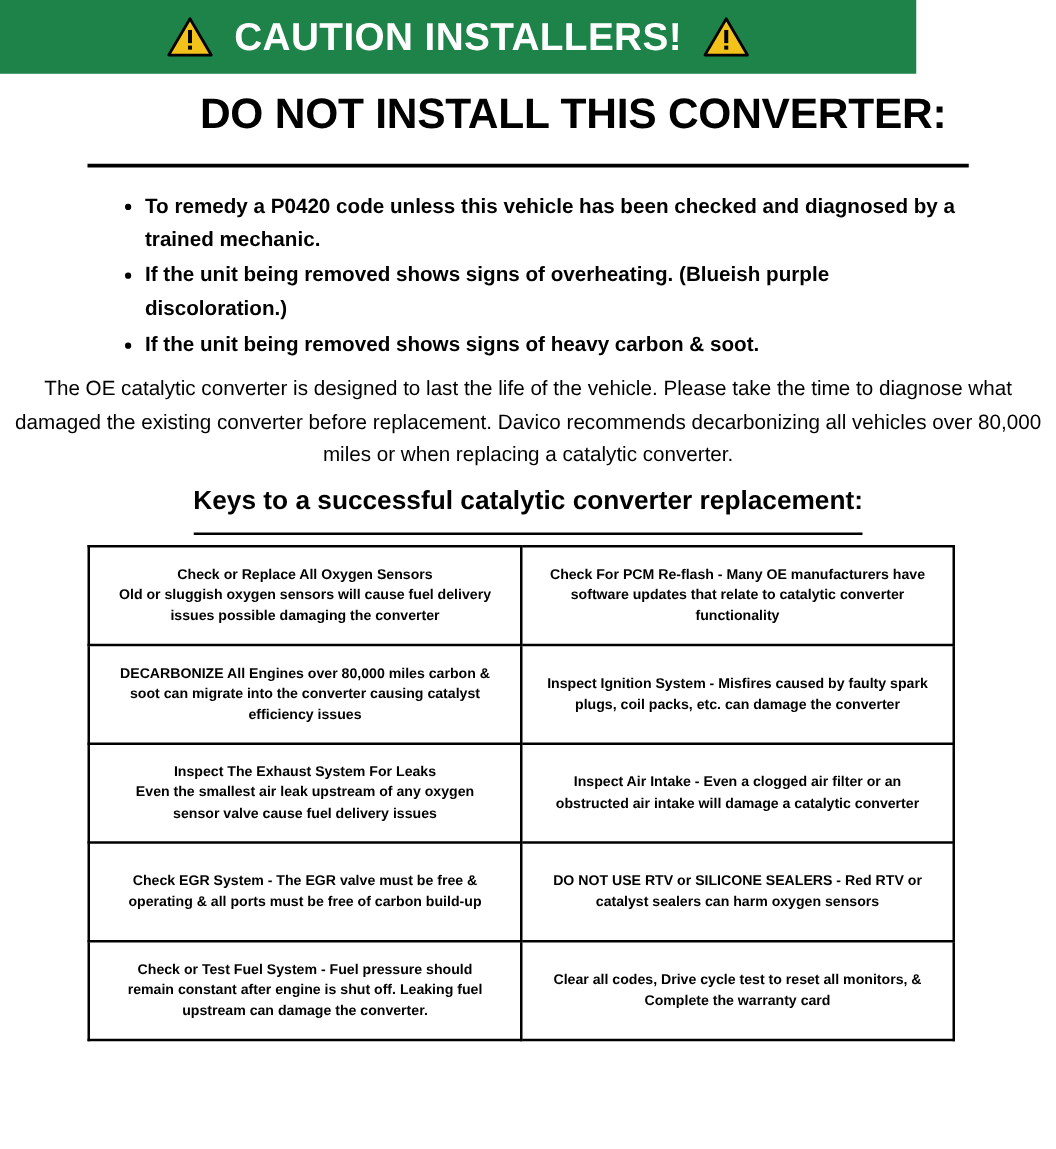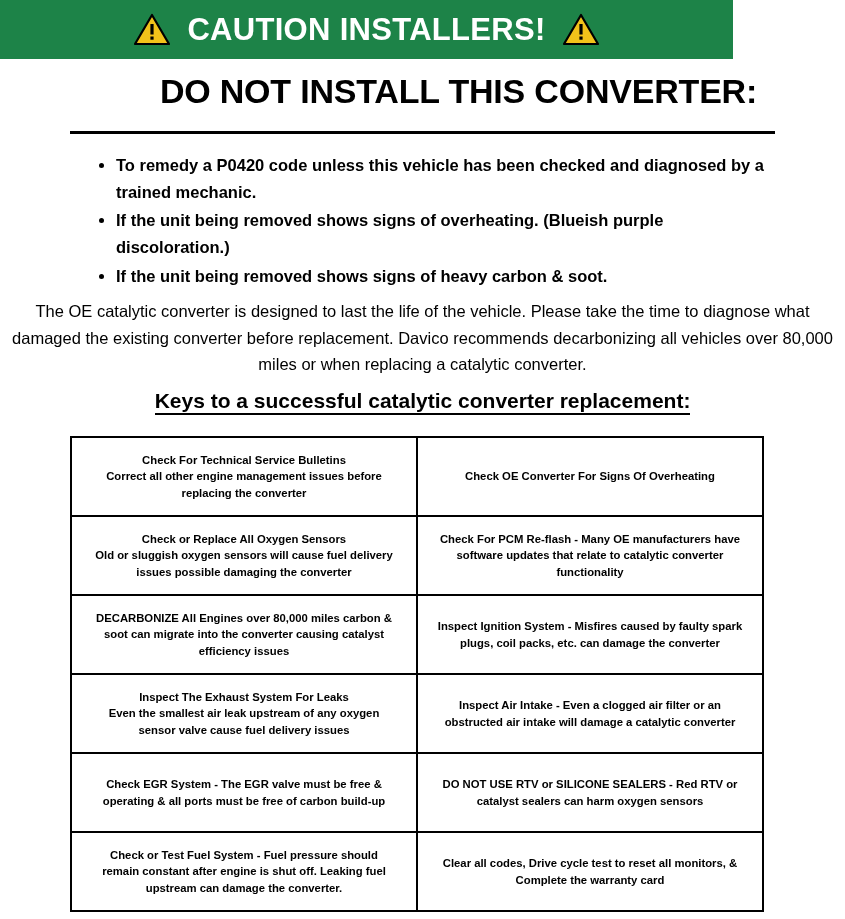--- a/index.html
+++ b/index.html
@@ -101,21 +101,21 @@
     position: absolute;
     left: 0;
     top: 389px;
     width: 845px;
     text-align: center;
     font-size: 21px;
     font-weight: bold;
   }
   .keys-head span {
     border-bottom: 2px solid #000;
-    padding-bottom: 1px;
+    padding-bottom: 14px;
   }
 
   
   .tbl {
     position: absolute;
     left: 70px;
     top: 436px;
     width: 694px;
     border-collapse: collapse;
     table-layout: fixed;
@@ -169,30 +169,20 @@
   <div class="para">The OE catalytic converter is designed to last the life of the vehicle. Please take the time to diagnose what damaged the existing converter before replacement. Davico recommends decarbonizing all vehicles over 80,000 miles or when replacing a catalytic converter.</div>
 
   <div class="keys-head">
     <span>Keys to a successful catalytic converter replacement:</span>
   </div>
 
   <table class="tbl">
     <tbody>
       <tr>
         <td class="left-cell">
-          <span class="line">Check For Technical Service Bulletins</span>
-          <span class="line">Correct all other engine management issues before</span>
-          <span class="line">replacing the converter</span>
-        </td>
-        <td class="right-cell">
-          <span class="line">Check OE Converter For Signs Of Overheating</span>
-        </td>
-      </tr>
-      <tr>
-        <td class="left-cell">
           <span class="line">Check or Replace All Oxygen Sensors</span>
           <span class="line">Old or sluggish oxygen sensors will cause fuel delivery</span>
           <span class="line">issues possible damaging the converter</span>
         </td>
         <td class="right-cell">
           <span class="line">Check For PCM Re-flash - Many OE manufacturers have</span>
           <span class="line">software updates that relate to catalytic converter</span>
           <span class="line">functionality</span>
         </td>
       </tr>

